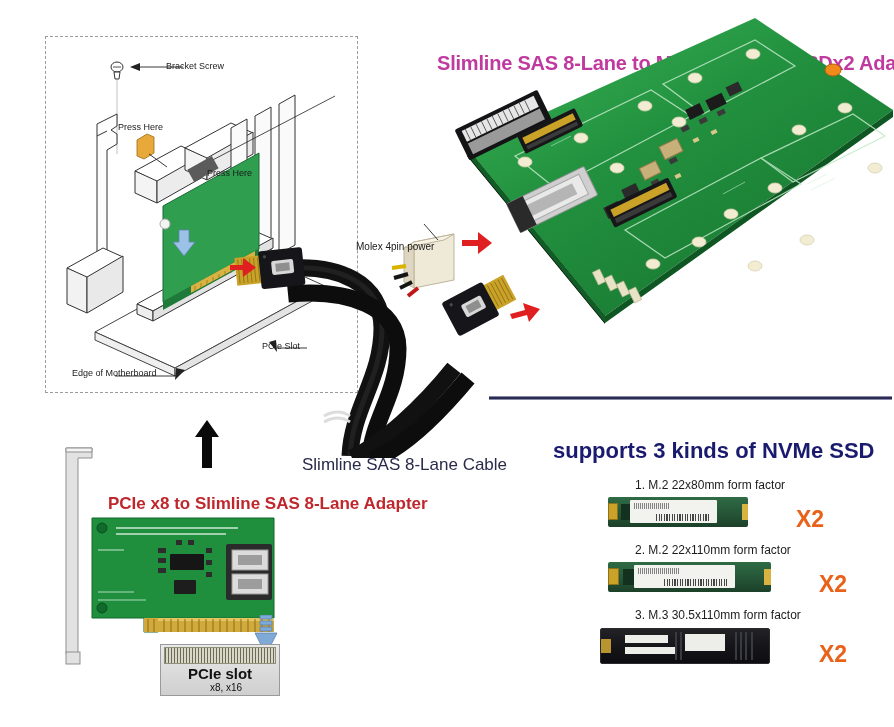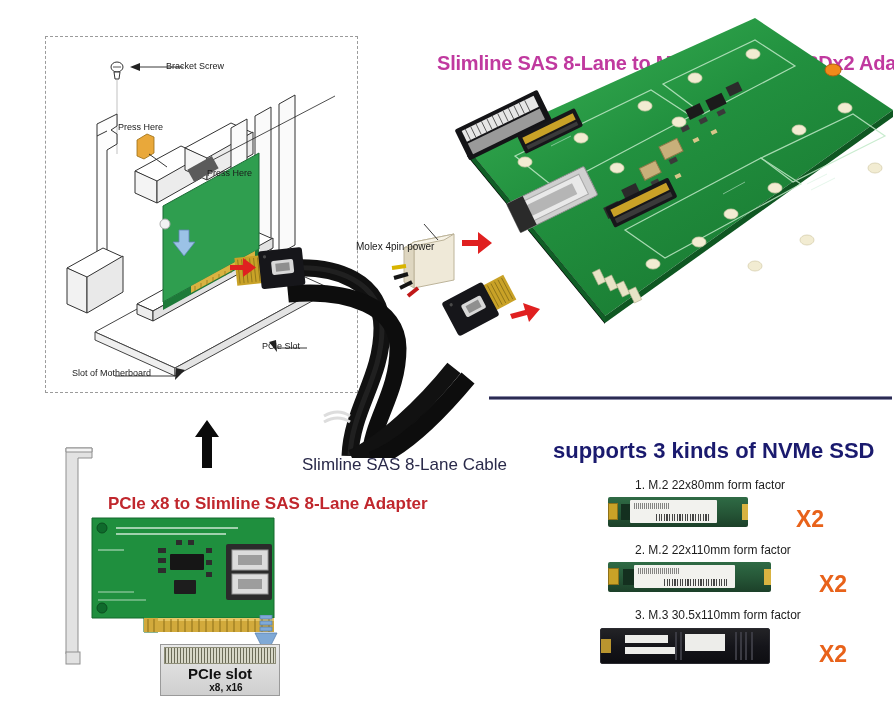--- a/index.html
+++ b/index.html
@@ -73,21 +73,21 @@
     background: linear-gradient(#e9e9e9,#cfcfcf);
     border: 1px solid #9a9a9a;
     text-align: center;
   }
   .slotblk .teeth {
     height: 17px; margin: 2px 3px 0 3px;
     background: repeating-linear-gradient(90deg,#6b6b58 0 1.4px,#d8d8c8 1.4px 3px);
     border: 1px solid #8f8f7a;
   }
   .slotblk .t1 { font-size: 15px; font-weight: 700; color:#111; line-height: 17px; margin-top:1px;}
-  .slotblk .t2 { font-size: 10px; font-weight: 700; color:#111; line-height: 11px; padding-left: 12px;}
+  .slotblk .t2 { font-size: 10px; font-weight: 400; color:#111; line-height: 11px; padding-left: 12px;}
 
   
   .arrow-up-black {
     left: 195px; top: 420px; width: 24px; height: 48px;
   }
   .arrow-down-blue { left: 253px; top: 615px; width: 26px; height: 42px; }
   .arrow-red { width: 30px; height: 22px; }
   .ar1 { left: 462px; top: 232px; }
   .ar2 { left: 510px; top: 300px; }
   .arrow-red-sm { width: 26px; height: 19px; }
@@ -262,21 +262,21 @@
       <path d="M224 306 l8 10 l-1 -12 z" fill="#222" stroke="none"></path>
       <line x1="70" y1="340" x2="130" y2="340"></line>
       <path d="M140 334 l-10 10 l1 -12 z" fill="#222" stroke="none"></path>
     </g>
   </svg>
 
   <div class="abs lbl lbl-bracket nosel">Bracket Screw</div>
   <div class="abs lbl lbl-press1 nosel">Press Here</div>
   <div class="abs lbl lbl-press2 nosel">Press Here</div>
   <div class="abs lbl lbl-pcieslot nosel">PCIe Slot</div>
-  <div class="abs lbl lbl-edgemb nosel">Slot of Motherboard</div>
+  <div class="abs lbl lbl-edgemb nosel">Edge of Motherboard</div>
 
   <svg class="abs cable-wrap" viewBox="0 0 300 250">
 
     <path d="M40 62 C 110 52, 150 78, 150 120 C 150 170, 120 200, 118 248" stroke="#111" stroke-width="17" fill="none" stroke-linecap="butt"></path>
     <path d="M40 62 C 110 52, 150 78, 150 120 C 150 170, 120 200, 118 248" stroke="#2b2b2b" stroke-width="5" fill="none" opacity=".6"></path>
 
     <path d="M56 86 C 118 80, 166 100, 166 140 C 166 186, 140 212, 138 250" stroke="#0d0d0d" stroke-width="17" fill="none"></path>
 
     <path d="M120 250 C 150 236, 190 200, 222 160" stroke="#111" stroke-width="17" fill="none"></path>
     <path d="M140 252 C 172 240, 206 206, 236 170" stroke="#0d0d0d" stroke-width="17" fill="none"></path>

